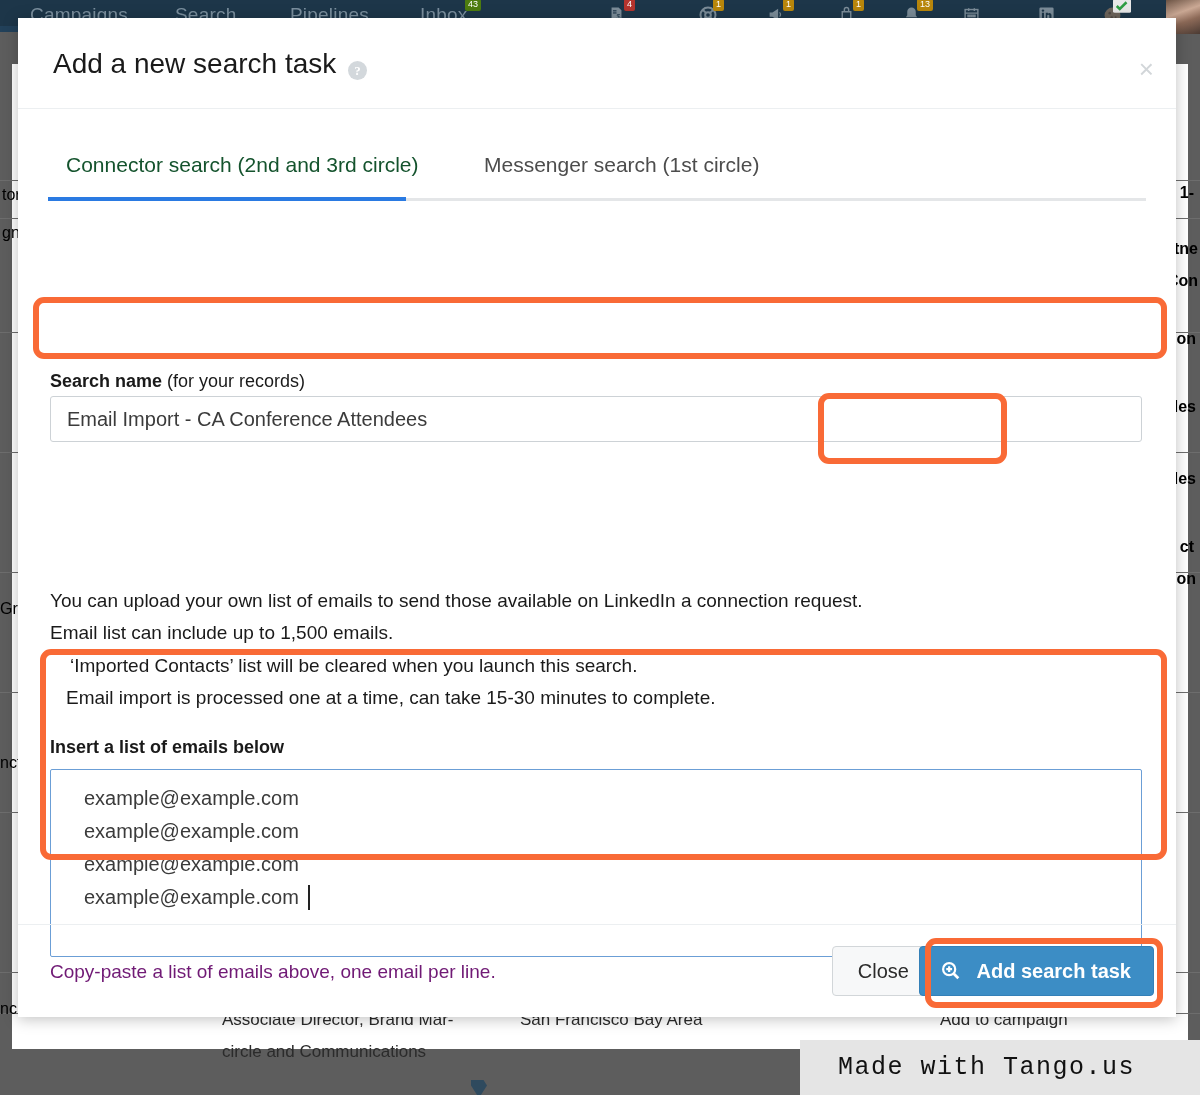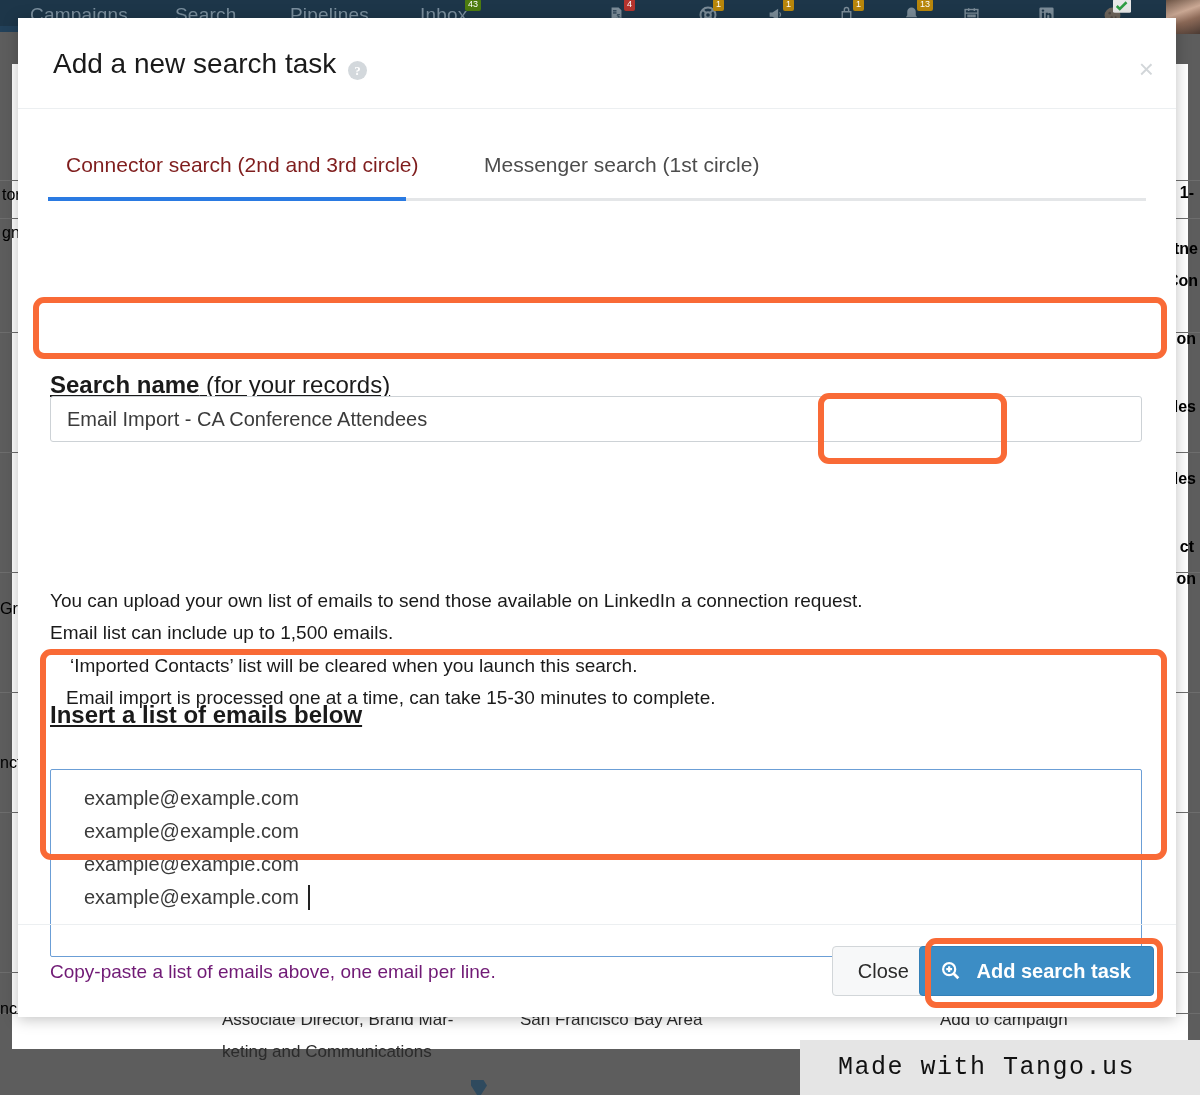--- a/index.html
+++ b/index.html
@@ -93,32 +93,32 @@
   }
 
   .modal-body { position:relative; height:815px; }
 
   
   .main-tabs { position:absolute; left:30px; top:44px; width:1098px; height:56px; }
   .main-tab {
     position:absolute; top:0; font-size:21px; white-space:nowrap; cursor:pointer;
     padding-bottom:14px;
   }
-  .main-tab.active { color:#7f1d1d; }
+  .main-tab.active { color:#14532d; }
   .main-tab.idle { color:#4d4d4d; }
   .main-tab-underline-track {
     position:absolute; left:0; top:45px; width:1098px; height:3px; background:#e4e6e8;
   }
   .main-tab-underline-active {
     position:absolute; left:0; top:44px; width:358px; height:4px; background:#2a7ae2;
   }
 
   
   .field-label {
-    position:absolute; font-size:24px; color:#1a1a1a; white-space:nowrap;text-decoration:underline;
+    position:absolute; font-size:18px; color:#1a1a1a; white-space:nowrap;
   }
   .field-label b { font-weight:bold; }
   .text-input {
     position:absolute; left:32px; top:287px; width:1092px; height:46px;
     border:1px solid #cdd2d6; border-radius:3px; background:#fff;
     font-size:20px; color:#3b3b3b; padding:0 16px;
     font-family:"Liberation Sans", sans-serif;
   }
 
   
@@ -221,21 +221,21 @@
       <span class="bg-cellR" style="right:2px; top:240px;">Con</span>
       <span class="bg-cellR" style="right:4px; top:298px;">on</span>
       <span class="bg-cellR" style="right:4px; top:366px;">les</span>
       <span class="bg-cellR" style="right:4px; top:438px;">les</span>
       <span class="bg-cellR" style="right:6px; top:506px;">ct</span>
       <span class="bg-cellR" style="right:4px; top:538px;">on</span>
 
       <span class="bg-bottomtext" style="left:222px; top:978px;">Associate Director, Brand Mar-</span>
       <span class="bg-bottomtext" style="left:520px; top:978px;">San Francisco Bay Area</span>
       <span class="bg-bottomtext" style="left:940px; top:978px;">Add to campaign</span>
-      <span class="bg-bottomtext" style="left:222px; top:1010px;">keting and Communications</span>
+      <span class="bg-bottomtext" style="left:222px; top:1010px;">circle and Communications</span>
       <span class="bg-bottomtext" style="left:1134px; top:1012px;">---</span>
       <span class="bg-tag" style="left:471px; top:1048px;"></span>
     </div>
 
     <div class="bg-navbar"></div>
     <div class="bg-navbar-strip"></div>
 
     <div class="bg-nav-items">
       <span class="bg-nav-text" style="left:30px;">Campaigns</span>
       <span class="bg-nav-text" style="left:175px;">Search</span>
@@ -320,21 +320,21 @@
 
       <span class="field-label" style="left:32px; top:262px;"><b>Search name</b><span> (for your records)</span></span>
       <input class="text-input" value="Email Import - CA Conference Attendees" style="">
 
 
       <span class="desc" style="top:481px;">You can upload your own list of emails to send those available on LinkedIn a connection request.</span>
       <span class="desc" style="top:513px;">Email list can include up to 1,500 emails.</span>
       <span class="desc" style="top:546px;margin-left:20px;">‘Imported Contacts’ list will be cleared when you launch this search.</span>
       <span class="desc" style="top:578px;margin-left:16px;">Email import is processed one at a time, can take 15-30 minutes to complete.</span>
 
-      <span class="field-label" style="left:32px; top:592px; font-weight:bold;">Insert a list of emails below</span>
+      <span class="field-label" style="left:32px; top:628px; font-weight:bold;">Insert a list of emails below</span>
       <textarea class="email-area" placeholder="example@example.com" style="">example@example.com
 example@example.com
 example@example.com
 example@example.com</textarea>
       <div class="caret"></div>
       <span class="helper-text">Copy-paste a list of emails above, one email per line.</span>
     </div>
 
     <div class="modal-footer">
       <button class="btn-close">Close</button>

